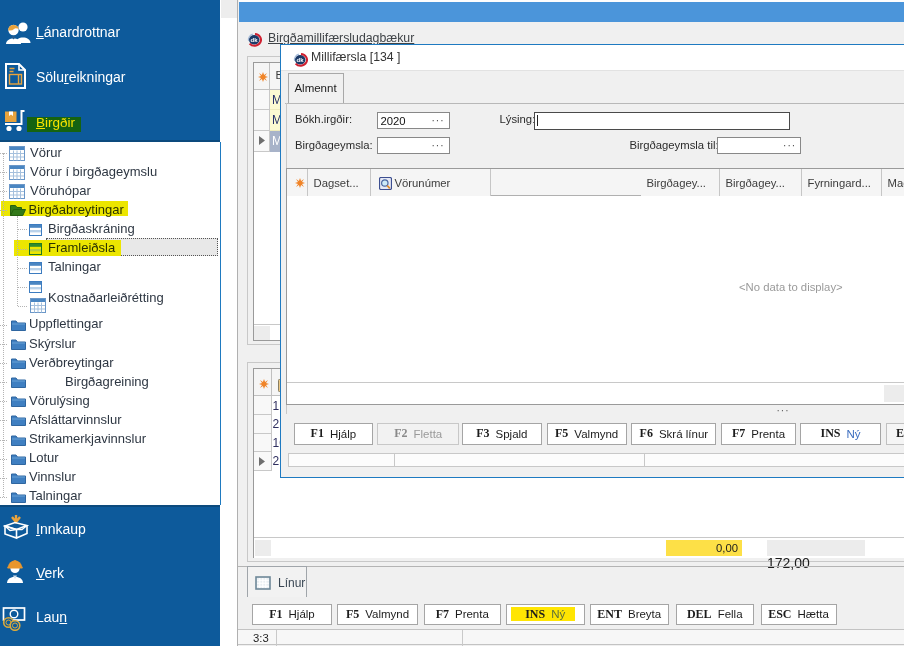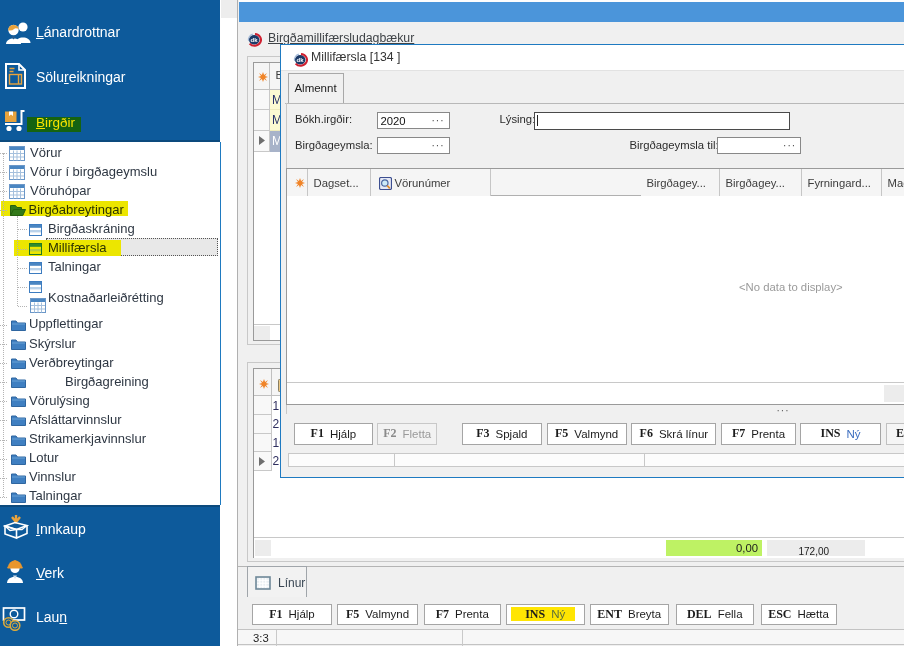--- a/index.html
+++ b/index.html
@@ -113,21 +113,21 @@
         <rect x="1" y="1" width="11" height="2.8" fill="#4a86c2"></rect>
         <rect x="1" y="6" width="11" height="2.4" fill="#b9d2ea"></rect>
       </svg>
     <div class="treetxt" style="left:48px;top:79.4px;">Birgðaskráning</div>
 
     <svg class="abs" style="left:29px;top:101px" width="13" height="12">
         <rect x="0.5" y="0.5" width="12" height="11" fill="#ece600" stroke="#217a21"></rect>
         <rect x="1" y="1" width="11" height="2.8" fill="#2f8b2f"></rect>
         <rect x="1" y="6" width="11" height="2.4" fill="#b7cc3e"></rect>
       </svg>
-    <div class="treetxt" style="left:48px;top:98.5px;color:#2b3300;">Millifærsla</div>
+    <div class="treetxt" style="left:48px;top:98.5px;color:#2b3300;">Framleiðsla</div>
 
     <svg class="abs" style="left:29px;top:120.1px" width="13" height="12">
         <rect x="0.5" y="0.5" width="12" height="11" fill="#fff" stroke="#3c7cc0"></rect>
         <rect x="1" y="1" width="11" height="2.8" fill="#4a86c2"></rect>
         <rect x="1" y="6" width="11" height="2.4" fill="#b9d2ea"></rect>
       </svg>
     <div class="treetxt" style="left:48px;top:117.6px;">Talningar</div>
 
     <svg class="abs" style="left:29px;top:139.2px" width="13" height="12">
         <rect x="0.5" y="0.5" width="12" height="11" fill="#fff" stroke="#3c7cc0"></rect>
@@ -295,22 +295,22 @@
       </div>
     <div class="abs" style="left:0;top:83px;width:652px;height:18.5px;">
         <div class="abs" style="left:0;top:0;width:17.5px;height:18.5px;border-right:1px solid #c8c8c8;border-bottom:1px solid #c8c8c8;background:#f8f8f8;"><svg width="8" height="9" style="margin:4px 0 0 4px;">
             <path d="M1 0 L7 4.5 L1 9 Z" fill="#6e6e6e"></path>
           </svg></div>
         <div class="abs" style="left:18.5px;top:2px;color:#2e2e5e;font-size:12px;">2.</div>
       </div>
 
     <div class="abs" style="left:0;top:168.3px;width:652px;height:20.4px;border-top:1px solid #c8c8c8;background:#fff;">
       <div class="abs" style="left:1px;top:1.5px;width:15.5px;height:16px;background:#ececec;"></div>
-      <div class="abs" style="left:412px;top:1.5px;width:96px;height:16.5px;background:#bef264;font-size:11.3px;color:#1c1c1c;text-align:right;padding:2px 4px 8px 0;">0,00</div>
-      <div class="abs" style="left:513px;top:1.5px;width:97.6px;height:16.5px;background:#ececec;font-size:10px;color:#1c1c1c;text-align:center;padding:6px 4px 0 0;">172,00</div>
+      <div class="abs" style="left:412px;top:1.5px;width:76px;height:16.5px;background:#fde047;font-size:11.3px;color:#1c1c1c;text-align:right;padding:2px 4px 8px 0;">0,00</div>
+      <div class="abs" style="left:513px;top:1.5px;width:97.6px;height:16.5px;background:#ececec;font-size:14px;color:#1c1c1c;text-align:left;padding:15px 4px 0 0;">172,00</div>
     </div>
   </div>
 
   <div class="abs" style="left:0;top:566.4px;width:667px;height:1px;background:#b4b4b4;"></div>
   <div class="abs" style="left:8.8px;top:566.4px;width:60.5px;height:30.6px;background:#f2f2f2;border:1px solid #a0a5aa;border-bottom:none;">
     <svg style="position:absolute;left:7.2px;top:9px" width="16" height="14">
         <rect x="1" y="1" width="14" height="12" fill="#e8eef2" stroke="#6e8898" stroke-width="1.6"></rect>
         <path d="M2 4.2 h12 M2 7.2 h12 M2 10.2 h12 M4.8 2 v10 M7.8 2 v10 M10.8 2 v10" stroke="#fff" stroke-width="1.1"></path>
       </svg>
     <div class="abs" style="left:30.2px;top:9px;font-size:12px;color:#3a4754;">Línur</div>
@@ -390,21 +390,21 @@
     <div class="abs" style="left:452px;top:112px;width:140px;font-size:11.3px;color:#9a9a9a;">&lt;No data to display&gt;</div>
 
     <div class="abs" style="left:0;top:212.9px;width:618.5px;height:22.1px;border-top:1px solid #c8c8c8;background:#fff;">
       <div class="abs" style="left:596.5px;top:2px;width:22px;height:17px;background:#ececec;"></div>
     </div>
   </div>
 
   <div class="dots" style="left:496px;top:360px;color:#555;">···</div>
 
   <div class="btn" style="left:13.5px;top:378px;width:78.8px;height:21.5px;"><span class="key">F1</span>Hjálp</div>
-  <div class="btn" style="left:96.7px;top:378px;width:60px;height:21.5px;background:#f2f2f2;border-color:#c8c8c8;color:#9a9a9a;"><span class="key" style="color:#8a8a8a;">F2</span>Fletta</div>
+  <div class="btn" style="left:96.7px;top:378px;width:82px;height:21.5px;background:#f2f2f2;border-color:#c8c8c8;color:#9a9a9a;"><span class="key" style="color:#8a8a8a;">F2</span>Fletta</div>
   <div class="btn" style="left:181.3px;top:378px;width:80.1px;height:21.5px;"><span class="key">F3</span>Spjald</div>
   <div class="btn" style="left:266.1px;top:378px;width:80.1px;height:21.5px;"><span class="key">F5</span>Valmynd</div>
   <div class="btn" style="left:350.9px;top:378px;width:84.9px;height:21.5px;"><span class="key">F6</span>Skrá línur</div>
   <div class="btn" style="left:440.3px;top:378px;width:75.4px;height:21.5px;"><span class="key">F7</span>Prenta</div>
   <div class="btn" style="left:519.8px;top:378px;width:80.5px;height:21.5px;">
       <span class="key">INS</span>
       <span style="color:#3b6dbf;">Ný</span>
     </div>
   <div class="btn" style="left:605.9px;top:378px;width:80px;height:21.5px;background:#f5f5f5;border-color:#c0c0c0;"><span class="key">ESC</span>Hætta</div>
 

